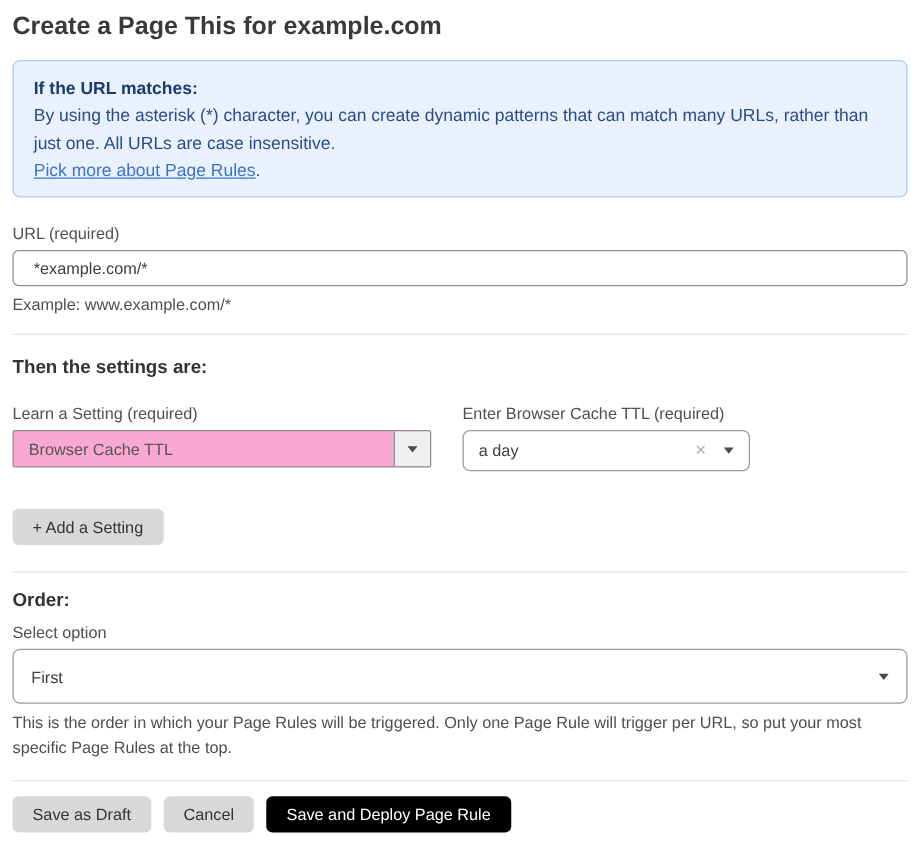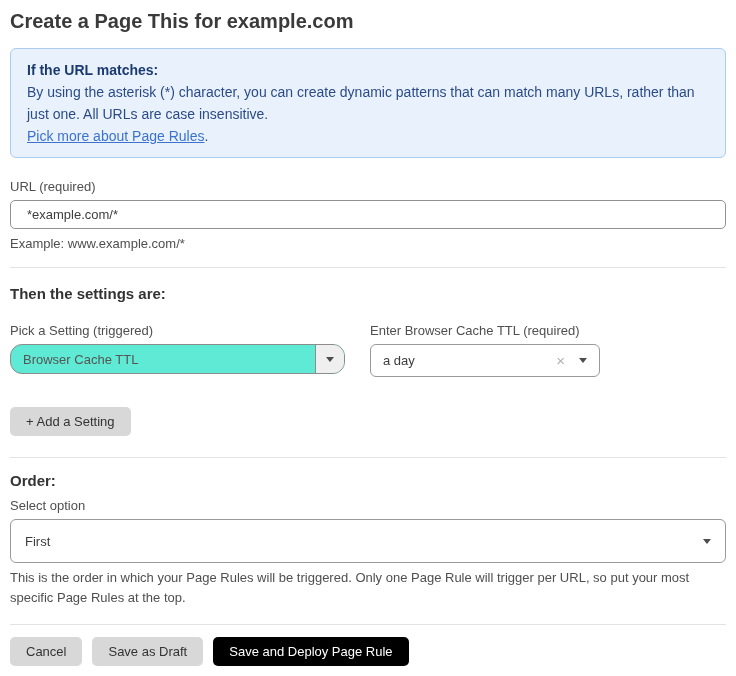--- a/index.html
+++ b/index.html
@@ -51,22 +51,22 @@
   .settings-heading { margin-bottom: 20px; }
   .order-heading { margin-bottom: 8px; }
 
   .settings-row { display: flex; }
   .col-setting { width: 335px; margin-right: 25px; }
   .col-ttl { width: 230px; }
 
   .select-box {
     display: flex; align-items: stretch;
     width: 335px; height: 30px;
-    border: 1px solid #8c8c8c; border-radius: 12px;
-    background: #5eead4; cursor: pointer; overflow: hidden;
+    border: 1px solid #8c8c8c; border-radius: 2px;
+    background: #f9a8d4; cursor: pointer; overflow: hidden;
   }
   .select-box .select-text {
     flex: 1; font-size: 13px; color: #555555;
     display: flex; align-items: center; padding-left: 12px;
   }
   .select-arrow-box {
     width: 29px; background: #efefef;
     border-left: 1px solid #8c8c8c;
     display: flex; align-items: center; justify-content: center;
   }
@@ -128,21 +128,21 @@
   <div class="field-label">URL (required)</div>
   <input class="url-input" type="text" value="*example.com/*" style="">
   <div class="helper">Example: www.example.com/*</div>
 
   <hr class="divider divider-1">
 
   <h2 class="section-heading settings-heading">Then the settings are:</h2>
 
   <div class="settings-row">
     <div class="col-setting">
-      <div class="field-label">Pick a Setting (triggered)</div>
+      <div class="field-label">Learn a Setting (required)</div>
       <div class="select-box">
         <span class="select-text">Browser Cache TTL</span>
         <span class="select-arrow-box">
             <span class="caret"></span>
           </span>
       </div>
     </div>
     <div class="col-ttl">
       <div class="field-label">Enter Browser Cache TTL (required)</div>
       <div class="combo-box">
@@ -162,18 +162,18 @@
   <div class="field-label">Select option</div>
   <div class="select-full">
     <span class="select-full-text">First</span>
     <span class="caret"></span>
   </div>
   <div class="helper order-help">This is the order in which your Page Rules will be triggered. Only one Page Rule will trigger per URL, so put your most specific Page Rules at the top.</div>
 
   <hr class="divider divider-3">
 
   <div class="actions">
+    <button class="btn btn-gray">Save as Draft</button>
     <button class="btn btn-gray">Cancel</button>
-    <button class="btn btn-gray">Save as Draft</button>
     <button class="btn btn-blue">Save and Deploy Page Rule</button>
   </div>
 
 </div>
 
 </body></html>

